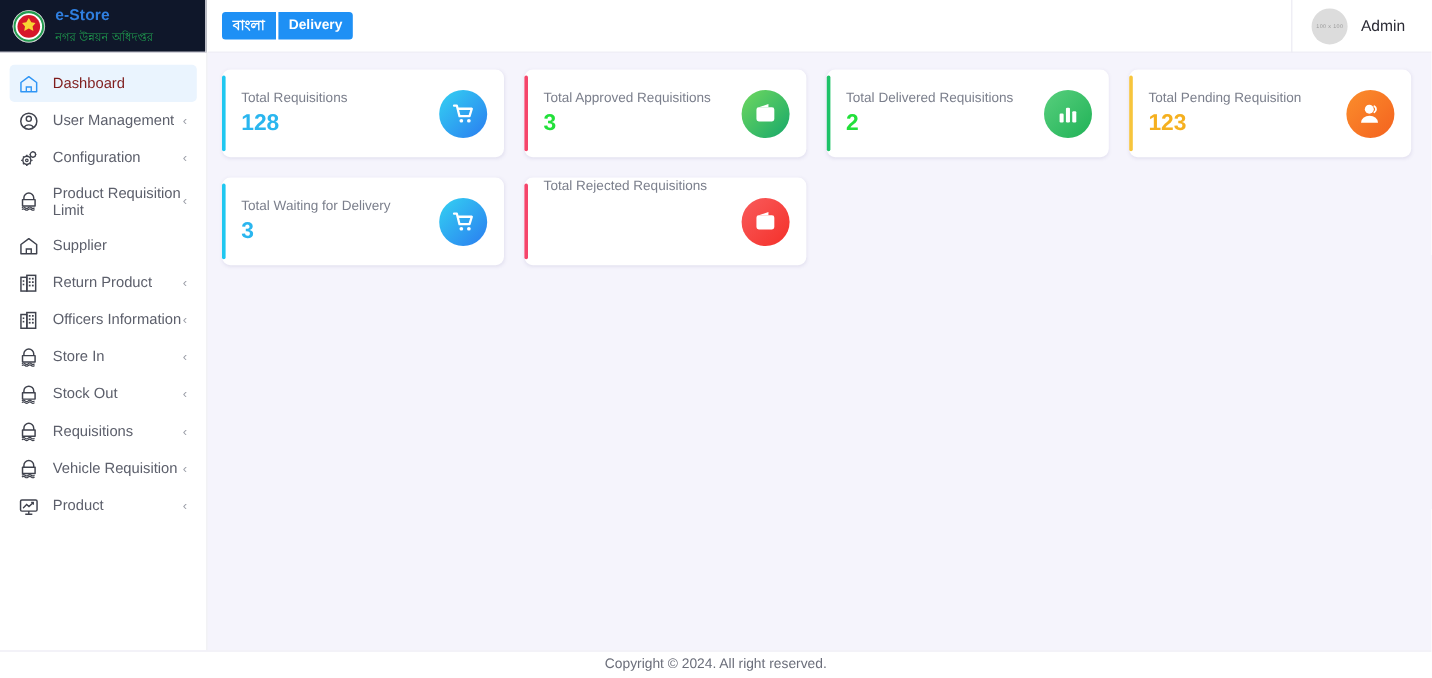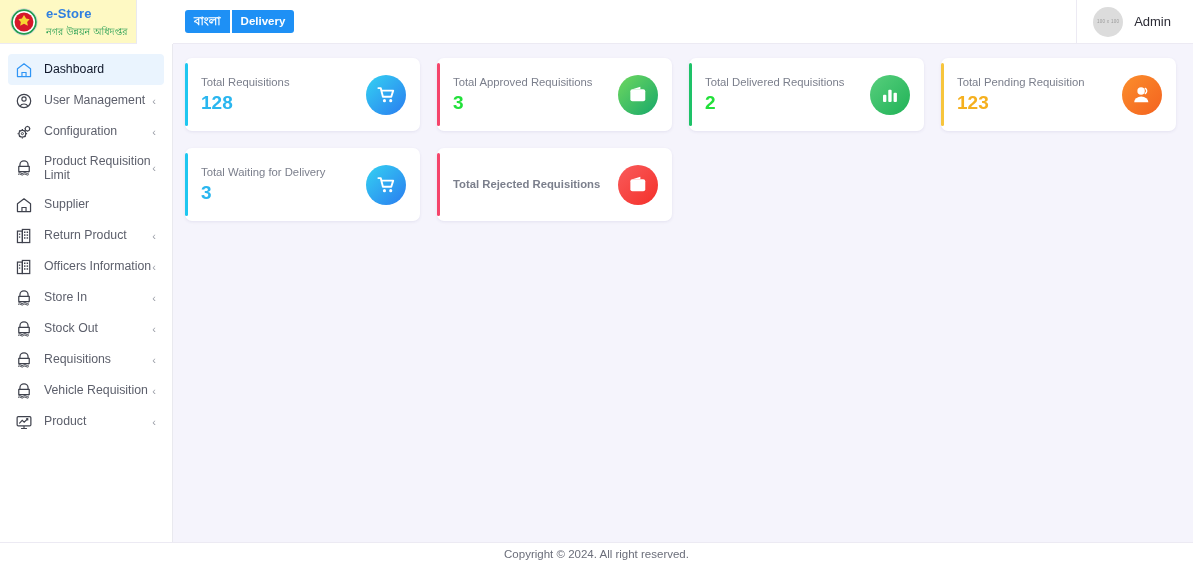--- a/index.html
+++ b/index.html
@@ -7,22 +7,22 @@
     width: 1193px; height: 565px;
     overflow: hidden;
     font-family: "Liberation Sans", "DejaVu Sans", sans-serif;
     background: #ffffff;
   }
   #app { position: relative; width: 1193px; height: 565px; }
 
   
   .brand-bar {
     position: absolute; left: 0; top: 0;
-    width: 137px; height: 44px;
-    background: #fef9c3;
+    width: 172px; height: 44px;
+    background: #0f172a;
     border-right: 1px solid #e9e9ef;
     border-bottom: 1px solid #eceaf3;
     display: flex; align-items: center; padding-left: 10px;
   }
   .brand-emblem { width: 28px; height: 28px; flex: 0 0 28px; }
   .brand-text { margin-left: 8px; line-height: 1.05; }
   .brand-title {
     font-size: 13px; font-weight: bold; color: #2f7fe0; letter-spacing: .1px;
   }
   .brand-sub {
@@ -71,21 +71,21 @@
     padding-top: 10px;
   }
   .nav-item {
     display: flex; align-items: center;
     height: 31px; margin: 0 8px;
     padding: 0 8px 0 6px;
     border-radius: 4px; cursor: pointer;
     color: #5c5f6b; font-size: 12.3px;
   }
   .nav-item.tall { height: 42px; }
-  .nav-item.active { background: #eaf4fe; color: #0f172a; }
+  .nav-item.active { background: #eaf4fe; color: #7f1d1d; }
   .nav-ico {
     width: 20px; height: 20px; flex: 0 0 20px;
     display: flex; align-items: center; justify-content: center;
     color: #3f424d;
   }
   .nav-item.active .nav-ico { color: #2f95f5; }
   .nav-label { margin-left: 10px; flex: 1 1 auto; line-height: 1.18; }
   .nav-chev { font-size: 11px; color: #9b9ea8; flex: 0 0 auto; }
 
   
@@ -111,21 +111,21 @@
     width: 3px; border-radius: 3px; background: var(--accent);
   }
   .card-text { flex: 1 1 auto; min-width: 0; }
   .card-label {
     font-size: 11.3px; color: #7b7f8c; line-height: 1.3; white-space: nowrap;
   }
   .card-value {
     font-size: 19px; font-weight: bold; margin-top: 3px;
     color: var(--valcolor); line-height: 1.1;
   }
-  .card.no-value .card-text { display: flex; align-items: center; height: 100%; font-weight: bold; }
+  .card.no-value .card-text { display: flex; height: 100%; }
   .card.no-value .card-label { margin-top: 0; }
   .card-ico {
     width: 40px; height: 40px; border-radius: 50%;
     flex: 0 0 40px;
     display: flex; align-items: center; justify-content: center;
     color: #ffffff;
     background: linear-gradient(135deg, var(--g1), var(--g2));
   }
 
   

